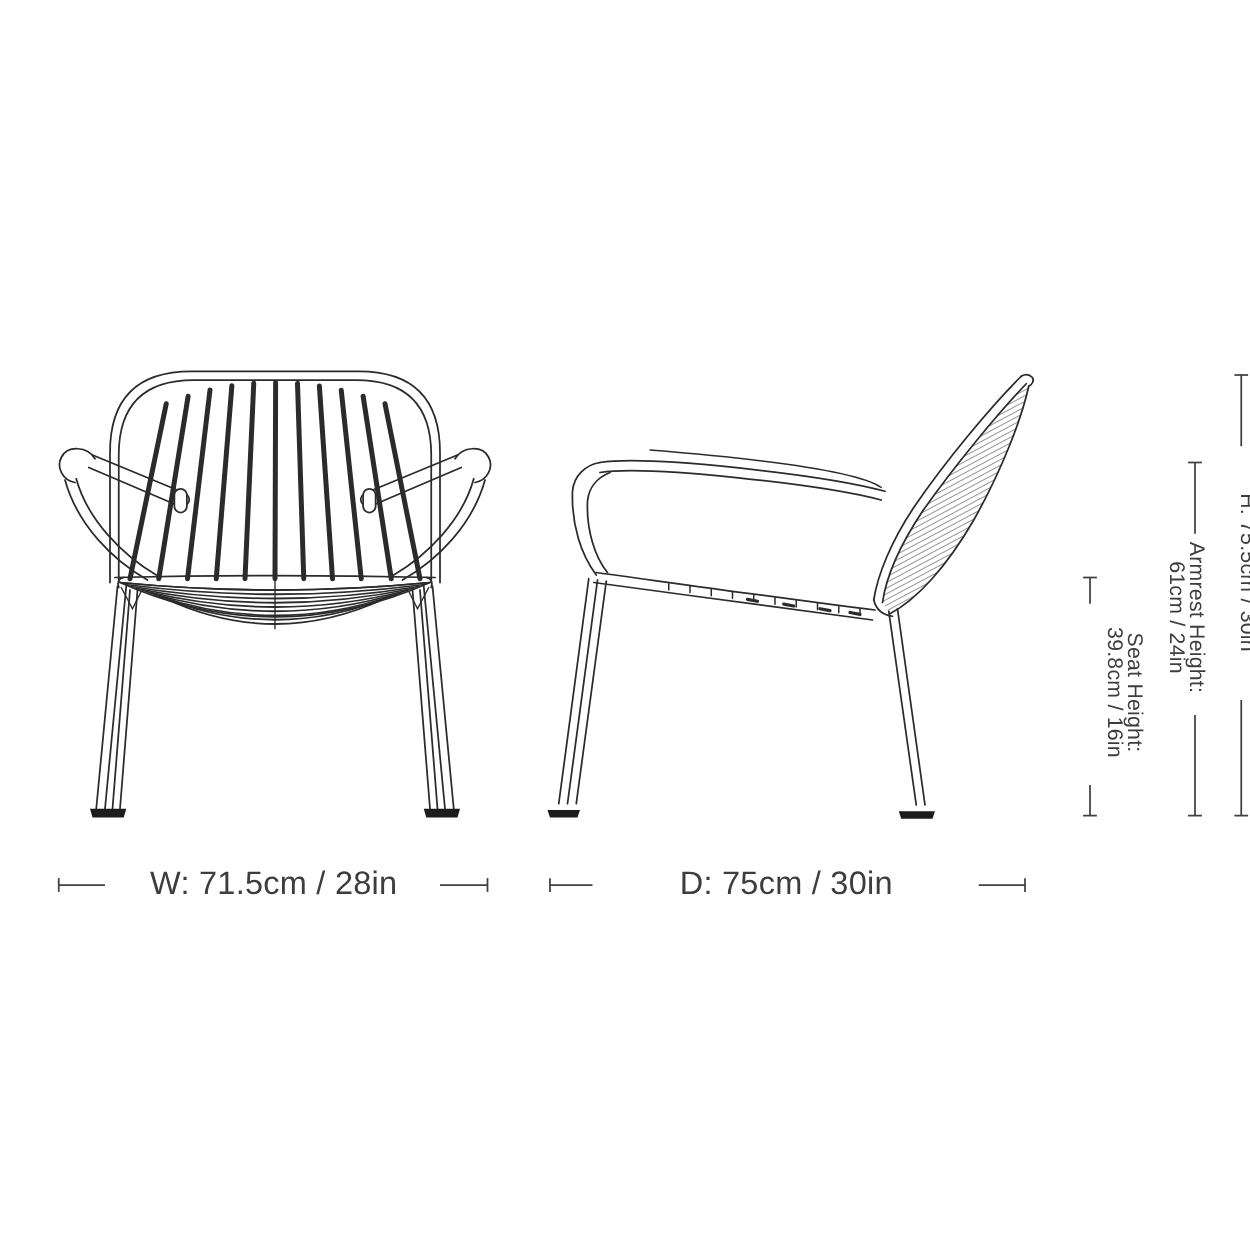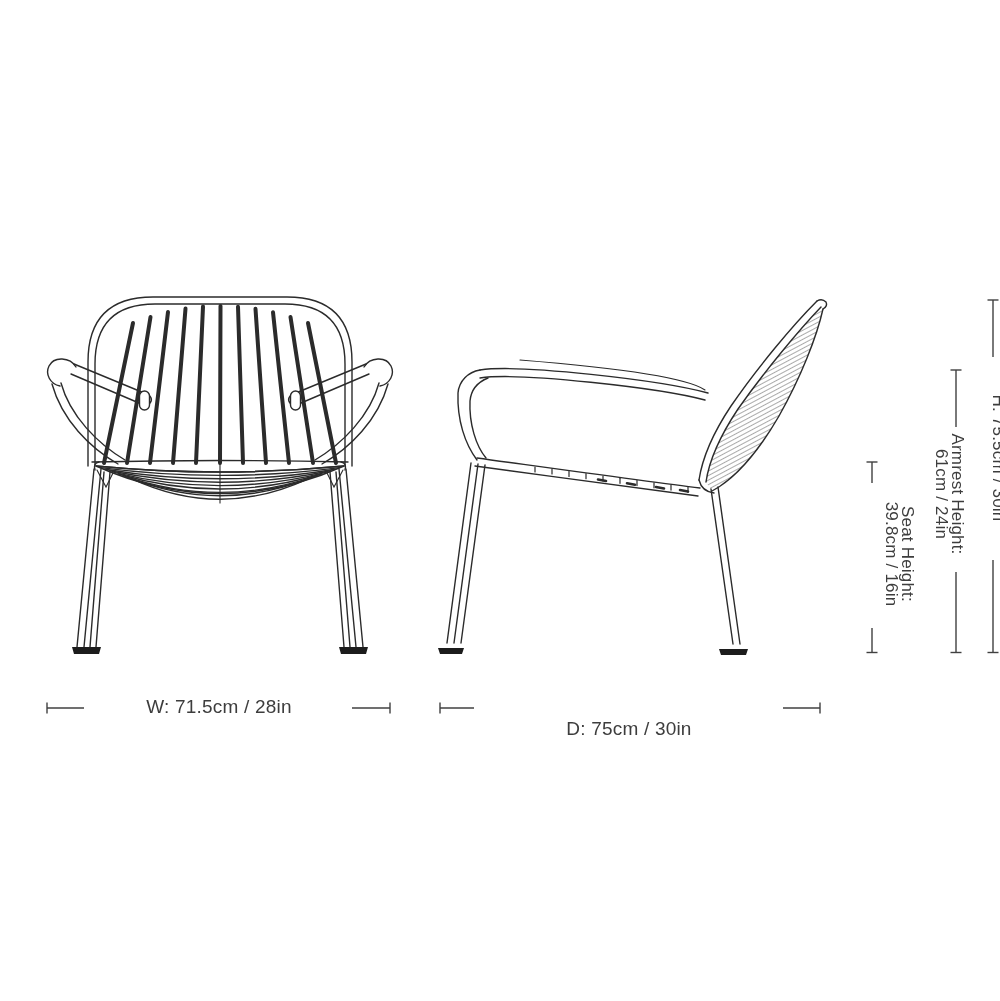--- a/index.html
+++ b/index.html
@@ -19,21 +19,21 @@
     position: absolute; left: 0; top: 0;
   }
   .dim-label {
     position: absolute;
     color: #3d3d3d;
     white-space: nowrap;
     text-align: center;
     letter-spacing: 0.2px;
   }
   .dim-label.horizontal {
-    font-size: 19px;
+    font-size: 26px;
     transform: translate(-50%, -50%);
   }
   .dim-label.vertical {
     font-size: 17px;
     line-height: 16px;
     transform: translate(-50%, -50%) rotate(90deg);
   }
   .dim-label div { white-space: nowrap; }
 </style>
 </head>
@@ -209,21 +209,21 @@
         <line x1="866.5" y1="462" x2="877.5" y2="462"></line>
         <line x1="872" y1="462" x2="872" y2="483"></line>
         <line x1="872" y1="628" x2="872" y2="652.5"></line>
         <line x1="866.5" y1="652.5" x2="877.5" y2="652.5"></line>
       </g>
     </g>
   </svg>
 
   <div class="dim-label horizontal" style="left:219px; top:707px;">W: 71.5cm / 28in</div>
 
-  <div class="dim-label horizontal" style="left:629px; top:729px;">D: 75cm / 30in</div>
+  <div class="dim-label horizontal" style="left:629px; top:707px;">D: 75cm / 30in</div>
 
   <div class="dim-label vertical" style="left:998px; top:458px;">H: 75.5cm / 30in</div>
 
   <div class="dim-label vertical" style="left:949px; top:494px;">
     <div>Armrest Height:</div>
     <div>61cm / 24in</div>
   </div>
 
   <div class="dim-label vertical" style="left:899px; top:554px;">
     <div>Seat Height:</div>

